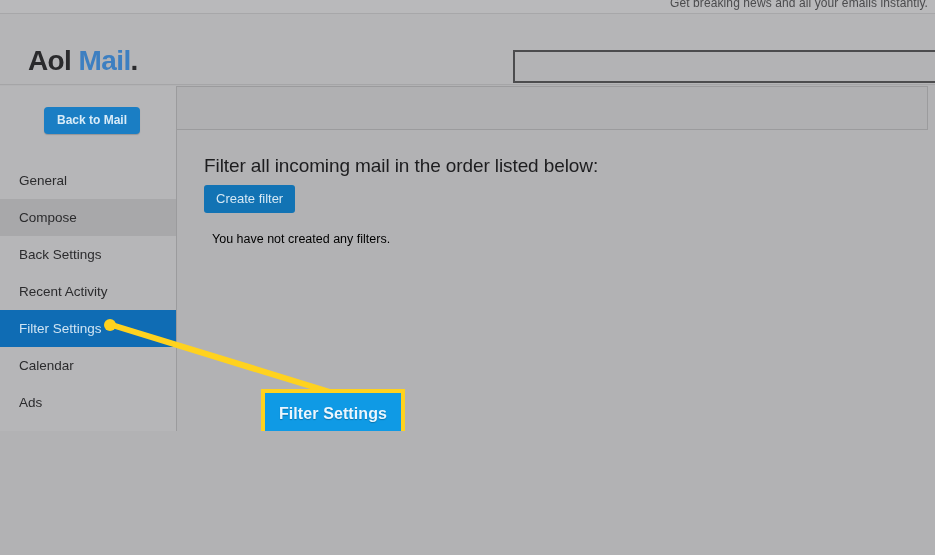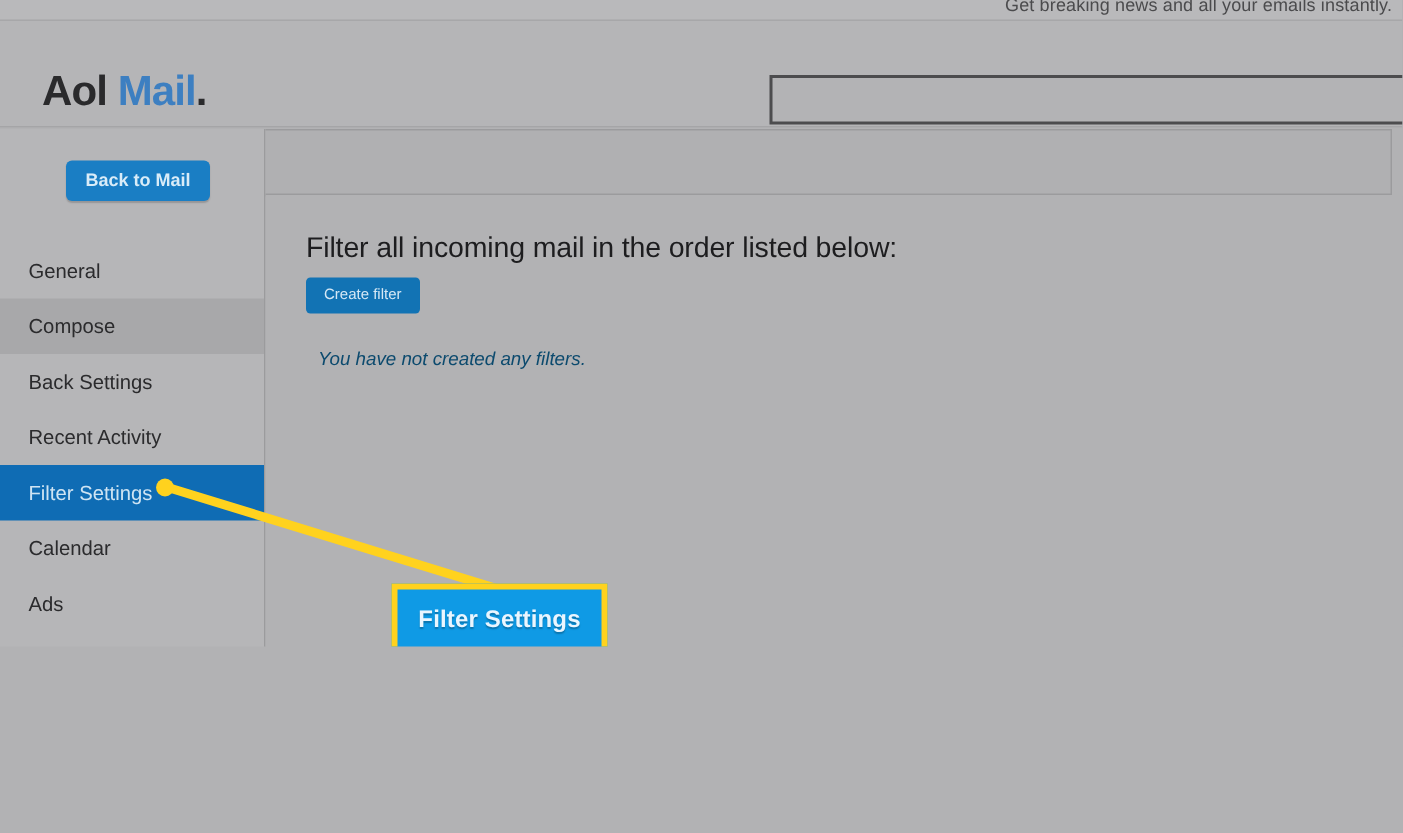--- a/index.html
+++ b/index.html
@@ -177,30 +177,29 @@
   .create-filter {
     position: absolute;
     left: 204px;
     top: 185px;
     padding: 6px 12px 7px 12px;
     background: #1273b4;
     border: none;
     border-radius: 3px;
     color: #d5e8f5;
     font-family: "Liberation Sans", sans-serif;
-    font-size: 10px;
+    font-size: 13px;
     cursor: pointer;
   }
   .empty-note {
     position: absolute;
     left: 212px;
     top: 232px;
     font-size: 12.5px;
-    color: #0c4a6e;
-    font-style: italic;
+    color: #000000;
   }
 
   
   .anno-svg {
     position: absolute;
     left: 0; top: 0;
     width: 935px; height: 555px;
     pointer-events: none;
   }
   .callout {

